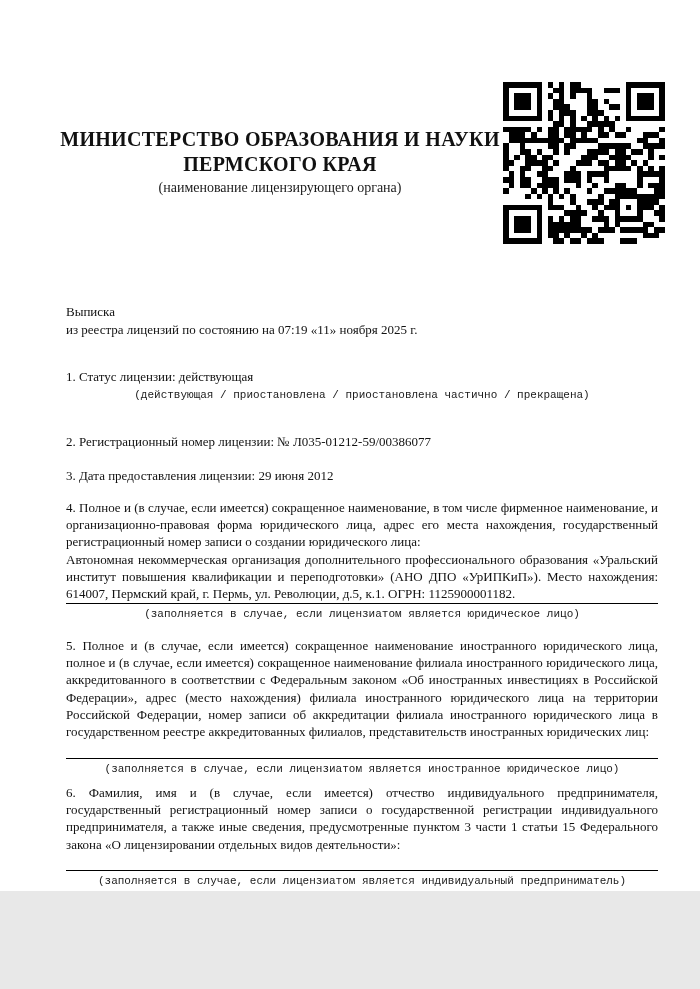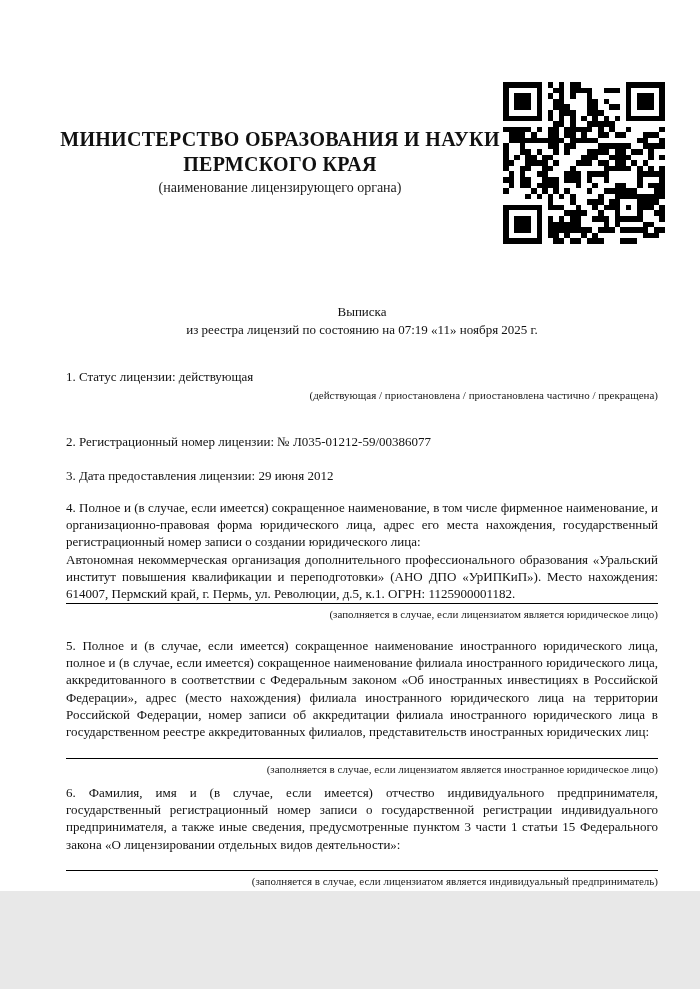--- a/index.html
+++ b/index.html
@@ -24,30 +24,30 @@
   }
   .qr{
     position:absolute;left:503px;top:82px;width:162px;height:162px;
   }
   .qr svg{display:block;}
   
   .doc-body{
     position:absolute;left:66px;top:303px;width:592px;
     font-size:13px;line-height:17.3px;
   }
-  .doc-title{text-align:center;line-height:18px;}
+  .doc-title{line-height:18px;}
   .item{margin:0;}
   .item p{margin:0;}
   .clause{text-align:justify;}
   .single{text-align:left;}
   .value{text-align:justify;}
   .underlined{border-bottom:1.5px solid #000;}
   .value-blank{height:17.3px;border-bottom:1.5px solid #000;}
   .caption{
-    text-align:right;font-size:11px;line-height:15px;margin-top:3px;color:#1a1a1a;
+    text-align:center;font-size:11px;line-height:15px;margin-top:3px;color:#1a1a1a;font-family:Liberation Mono, monospace;
   }
   .page-number{text-align:center;margin-top:15px;}
 </style>
 </head>
 <body>
 
 <div class="page">
 
   <div class="ministry">
     <div class="ministry-line">МИНИСТЕРСТВО ОБРАЗОВАНИЯ И НАУКИ</div>

